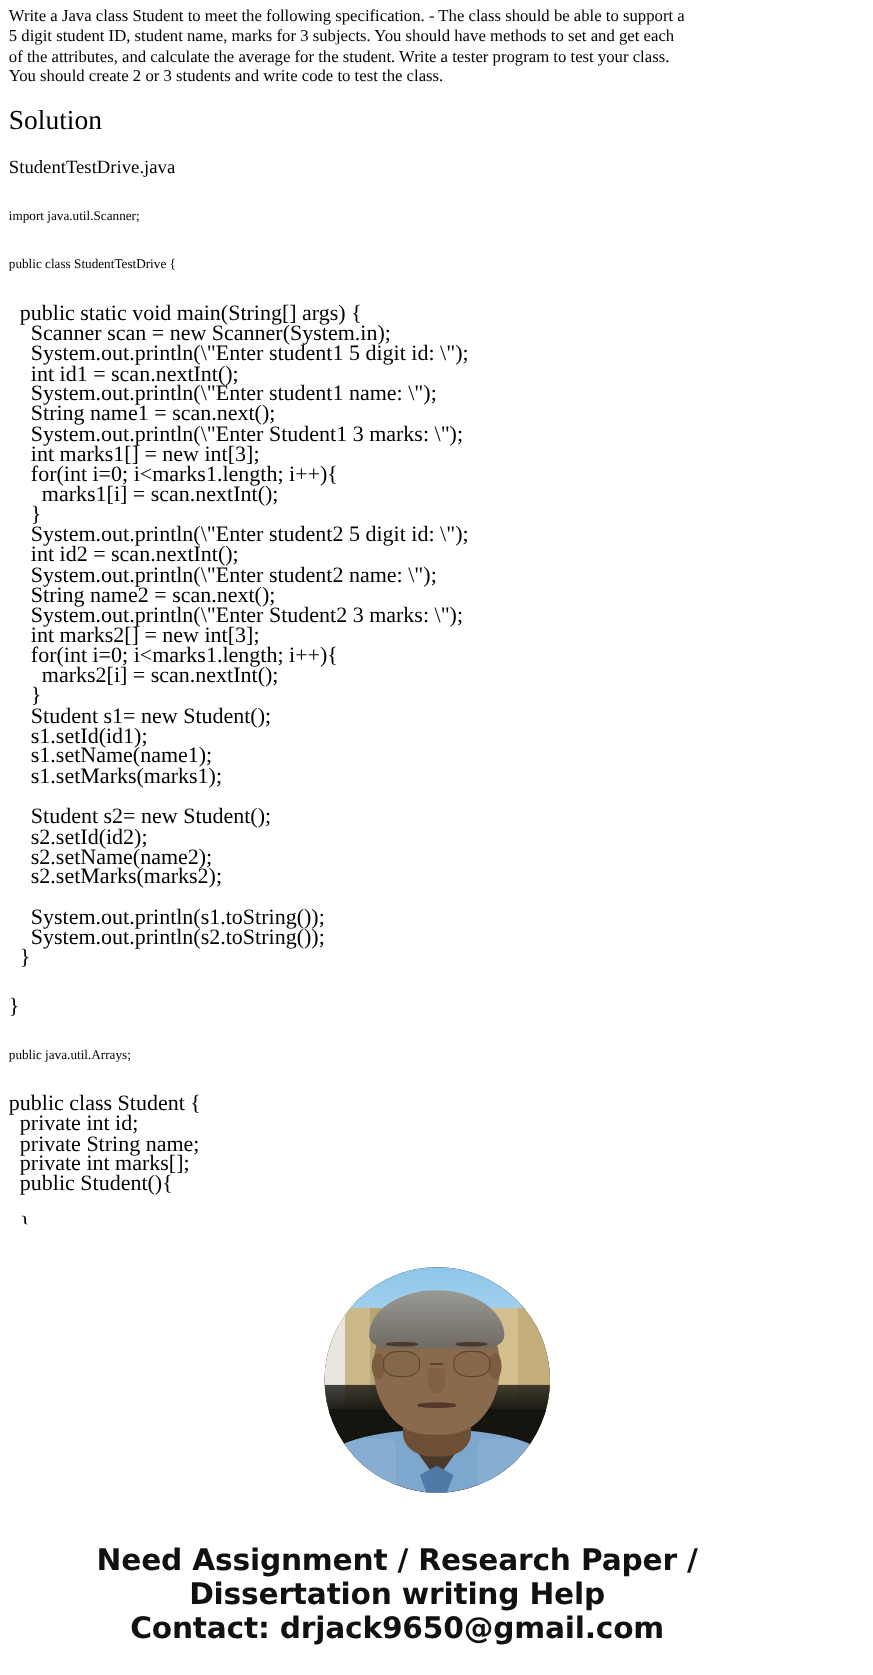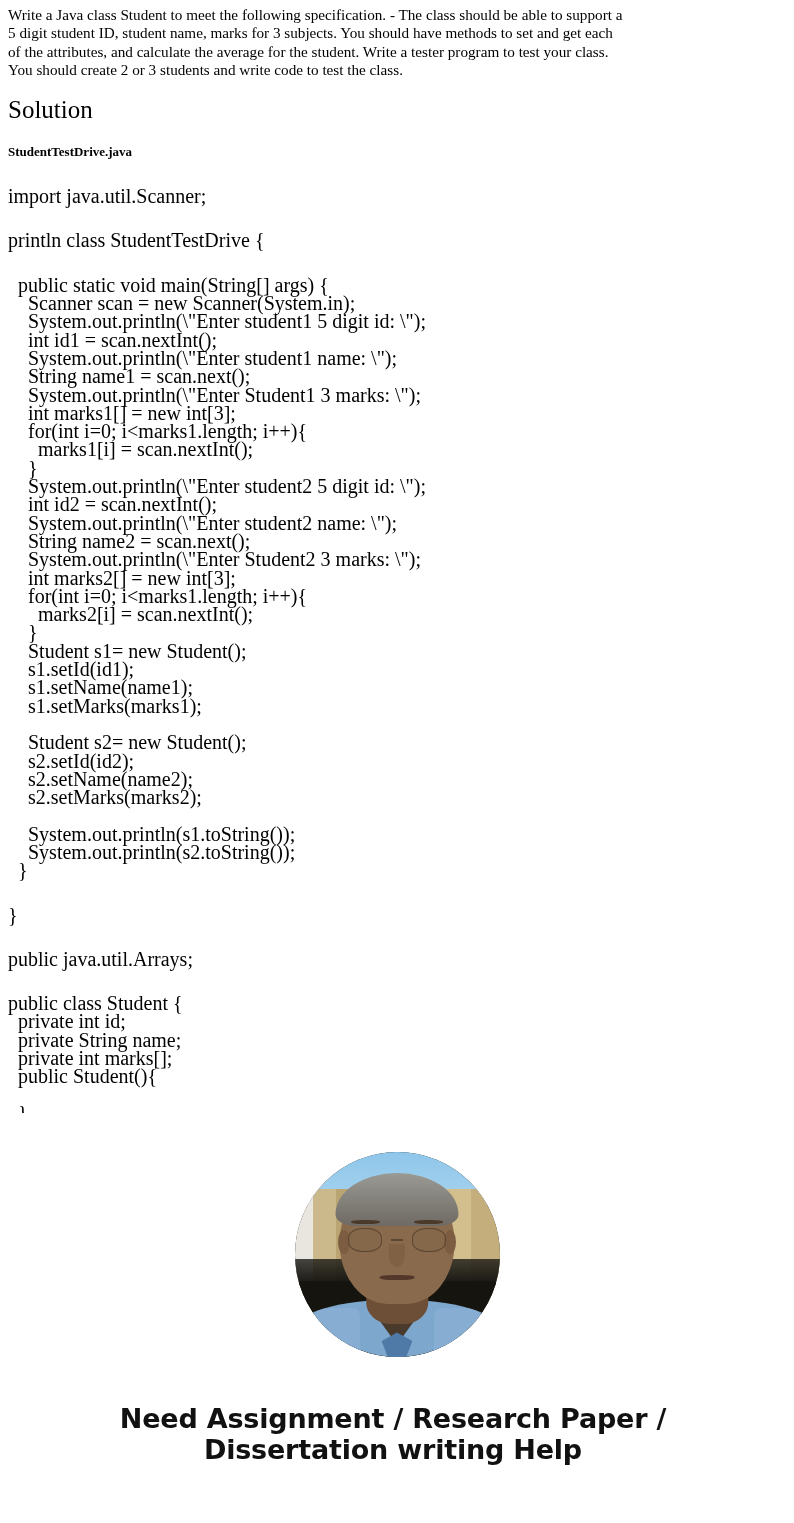--- a/index.html
+++ b/index.html
@@ -39,28 +39,28 @@
   }
 
   .h-solution {
     font-size: 25px;
     font-weight: normal;
     line-height: 18px;
     margin: 22px 0 0 0;
   }
 
   .h-file {
-    font-size: 13px;
-    font-weight: bold;
+    font-size: 17px;
+    font-weight: normal;
     line-height: 18px;
     margin: 24px 0 0 0;
   }
 
   .plainline {
-    font-size: 20px;
+    font-size: 12px;
     line-height: 18.3px;
     margin: 26px 0 0 0;
   }
 
   
   .code {
     font-family: "Liberation Serif", "DejaVu Serif", serif;
     font-size: 20px;
     line-height: 18.3px;
     white-space: pre;
@@ -259,21 +259,20 @@
   
   .promo {
     width: 722px;
     text-align: center;
     font-family: "DejaVu Sans", "Liberation Sans", sans-serif;
     font-weight: bold;
     color: #111111;
     margin-top: 46px;
     padding: 0 10px;
     box-sizing: border-box;
-    margin-left: 32px;
   }
   .promo-line1 {
     font-size: 27px;
     line-height: 31px;
     letter-spacing: -0.2px;
   }
   .promo-line2 {
     font-size: 27px;
     line-height: 31px;
     letter-spacing: -0.2px;
@@ -287,21 +286,21 @@
   <div class="doc">
 
     <p class="question">Write a Java class Student to meet the following specification. - The class should be able to support a 5 digit student ID, student name, marks for 3 subjects. You should have methods to set and get each of the attributes, and calculate the average for the student. Write a tester program to test your class. You should create 2 or 3 students and write code to test the class.</p>
 
     <h2 class="h-solution">Solution</h2>
 
     <h3 class="h-file">StudentTestDrive.java</h3>
 
     <p class="plainline">import java.util.Scanner;</p>
 
-    <p class="plainline">println class StudentTestDrive {</p>
+    <p class="plainline">public class StudentTestDrive {</p>
 
     <pre class="code code-top">  public static void main(String[] args) {
     Scanner scan = new Scanner(System.in);
     System.out.println(\"Enter student1 5 digit id: \");
     int id1 = scan.nextInt();
     System.out.println(\"Enter student1 name: \");
     String name1 = scan.next();
     System.out.println(\"Enter Student1 3 marks: \");
     int marks1[] = new int[3];
     for(int i=0; i&lt;marks1.length; i++){
@@ -366,15 +365,16 @@
       <div class="av-glass-l"></div>
       <div class="av-glass-r"></div>
       <div class="av-bridge"></div>
       <div class="av-nose"></div>
       <div class="av-mouth"></div>
     </div>
   </div>
 
   <div class="promo">
     <div class="promo-line1">Need Assignment / Research Paper / Dissertation writing Help</div>
+    <div class="promo-line2">Contact: drjack9650@gmail.com</div>
   </div>
 
 </div>
 
 </body></html>

